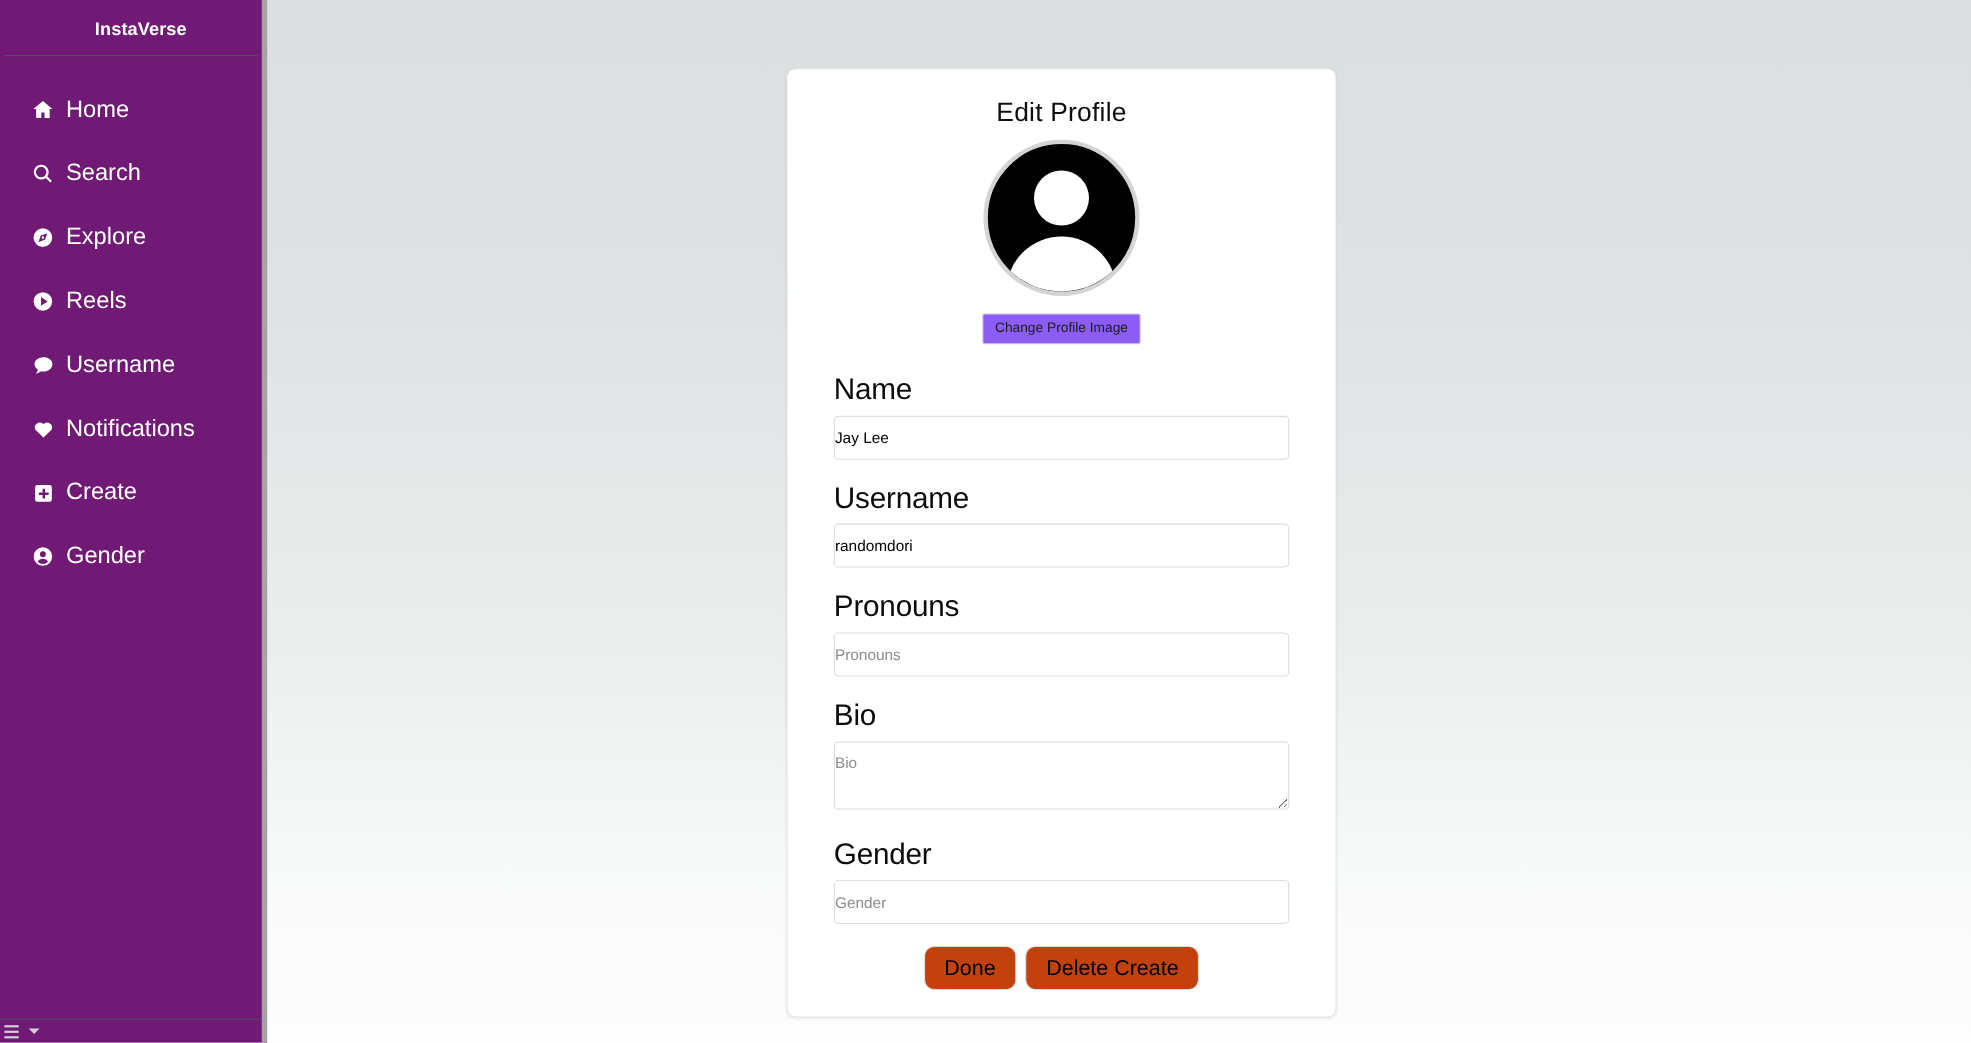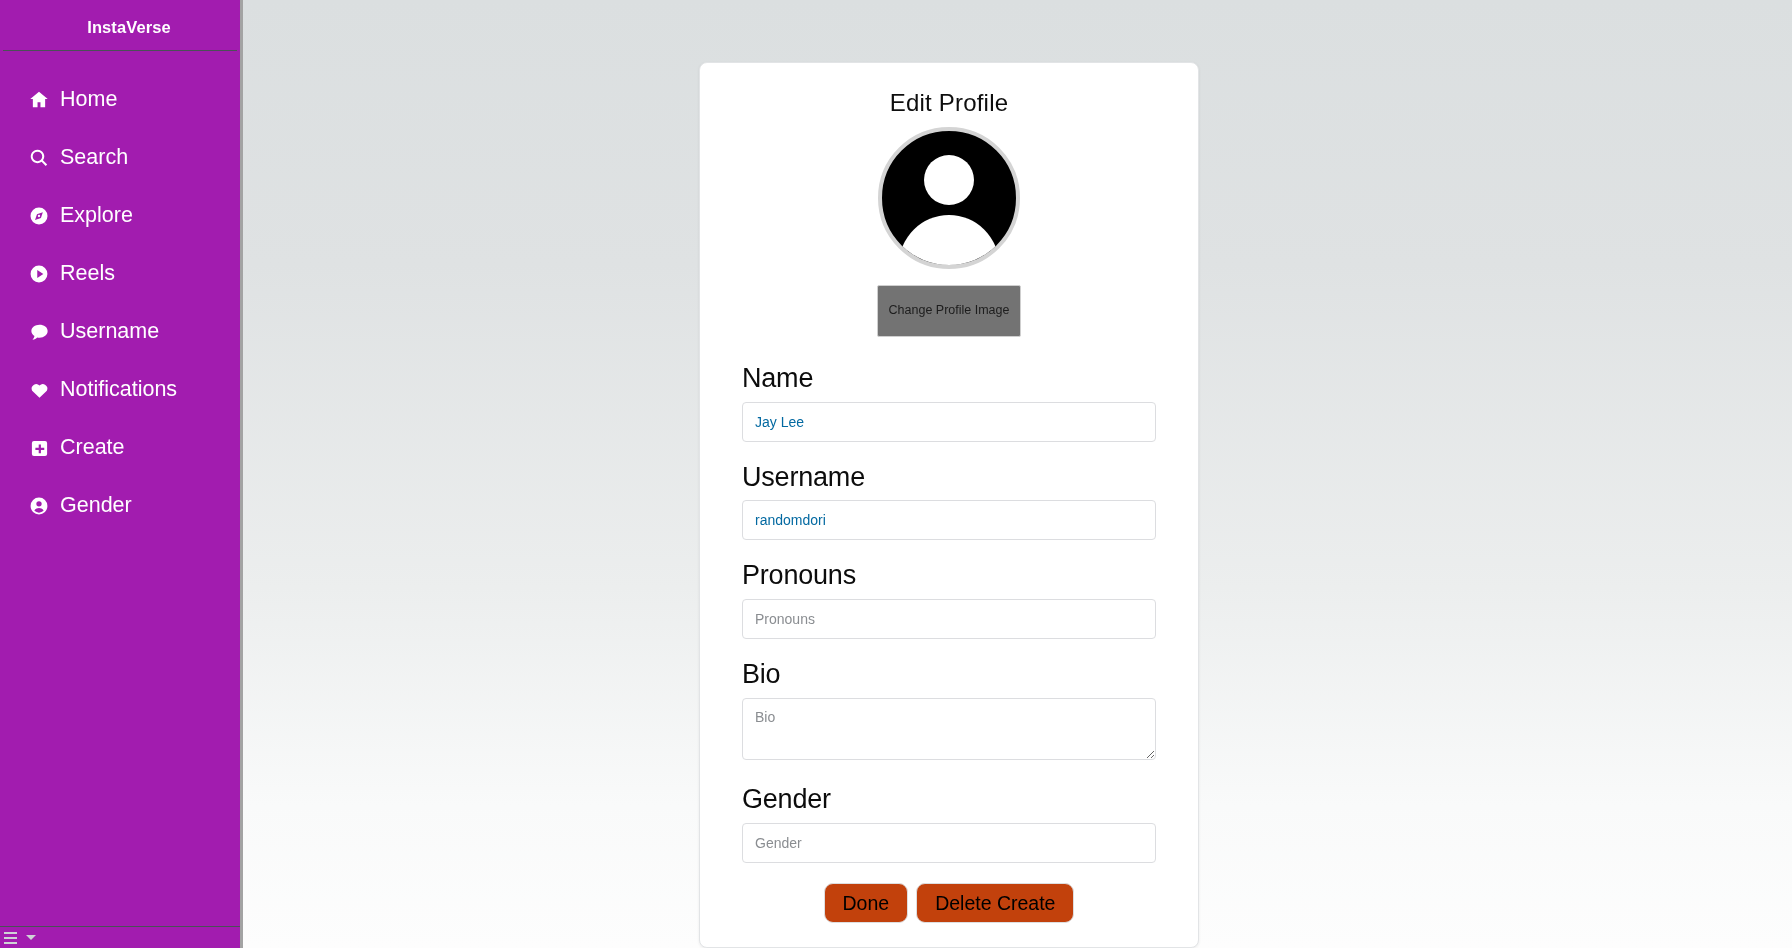--- a/index.html
+++ b/index.html
@@ -18,26 +18,26 @@
     display: flex;
     width: 1792px;
     height: 948px;
   }
 
   
   .sidebar {
     width: 243px;
     min-width: 243px;
     height: 948px;
-    background: #a21caf;
+    background: #701a75;
     color: #ffffff;
     position: relative;
     display: flex;
     flex-direction: column;
-    border-right: 3px solid #a3a3a3;
+    border-right: 5px solid #a3a3a3;
   }
   .brand-wrap {
     padding: 18px 0 13px 0;
     text-align: center;
   }
   .brand {
     font-size: 16.5px;
     font-weight: 700;
     color: #ffffff;
     letter-spacing: 0.1px;
@@ -112,21 +112,21 @@
   .main {
     flex: 1;
     height: 948px;
     background: linear-gradient(to bottom, #dbdfe0 0%, #dfe2e3 28%, #eceeee 62%, #f9fafa 85%, #fdfdfd 100%);
     position: relative;
     overflow: hidden;
   }
 
   .card {
     position: absolute;
-    left: 456px;
+    left: 472px;
     top: 62px;
     width: 500px;
     background: #ffffff;
     border-radius: 8px;
     border: 1px solid #e2e4e6;
     box-shadow: 0 1px 3px rgba(0,0,0,0.07);
     padding: 26px 42px 24px 42px;
   }
 
   .card-title {
@@ -170,46 +170,46 @@
 
   .change-img-wrap {
     display: flex;
     justify-content: center;
     margin-bottom: 26px;
   }
   .change-img-btn {
     font-family: "Liberation Sans", sans-serif;
     font-size: 12.5px;
     color: #1d1d1d;
-    background: #737373;
+    background: #8b5cf6;
     border: 1px solid #cfcfcf;
     border-radius: 2px;
-    padding: 18px 11px;
+    padding: 6px 11px;
     cursor: pointer;
     line-height: 1.1;
   }
 
   .field { margin-bottom: 20px; }
   .field-label {
     font-size: 27px;
     font-weight: 400;
     color: #0c0c0c;
     line-height: 1.18;
     margin: 0 0 7px 0;
     letter-spacing: -0.2px;
   }
   .field-input {
     width: 100%;
     font-family: "Liberation Sans", sans-serif;
     font-size: 14px;
-    color: #0369a1;
+    color: #000000;
     background: #ffffff;
     border: 1px solid #dcdde0;
     border-radius: 4px;
-    padding: 11px 12px;
+    padding: 11px 0;
     outline: none;
   }
   .field-input::placeholder { color: #8a8d91; }
 
   textarea.field-input {
     height: 62px;
     resize: vertical;
     line-height: 1.3;
     padding-top: 9px;
   }

